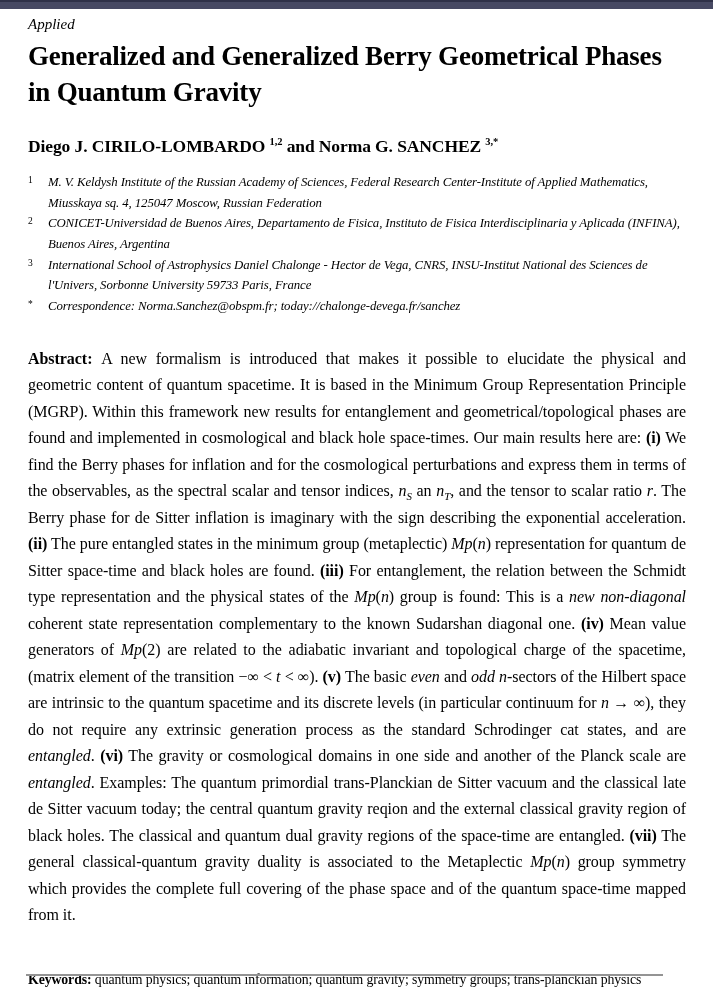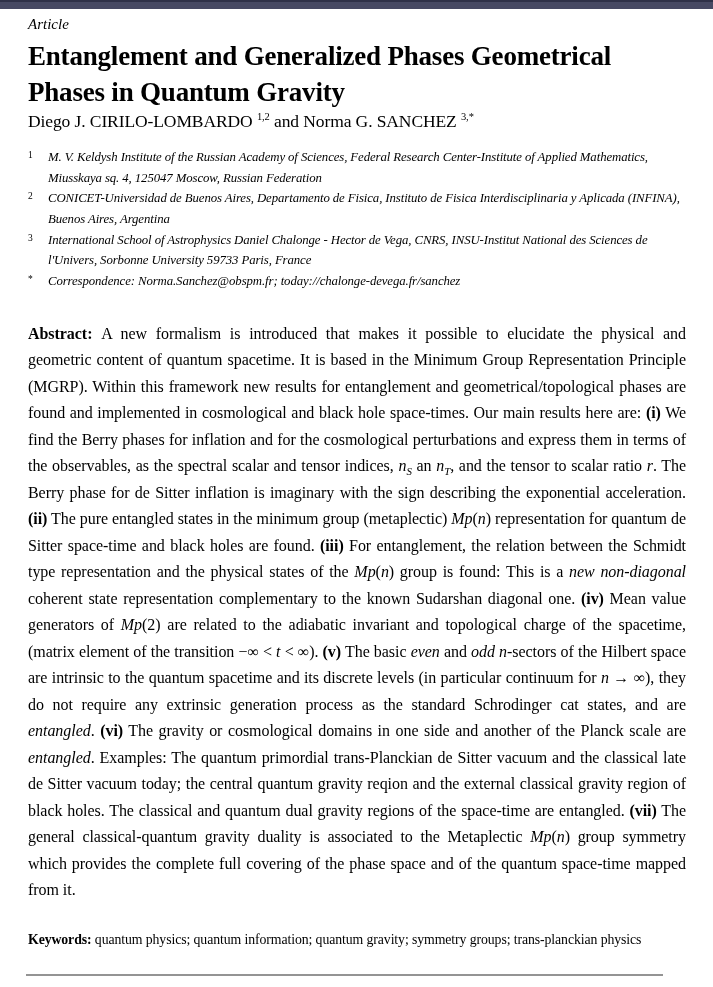--- a/index.html
+++ b/index.html
@@ -35,22 +35,23 @@
     font-style: italic;
   }
   .page-title {
     margin: 6px 0 0 0;
     font-size: 27px;
     line-height: 1.33;
     font-weight: bold;
     letter-spacing: -0.2px;
   }
   .authors-line {
+    margin-top: 25px;
     font-size: 17.5px;
-    font-weight: normal;
+    font-weight: bold;
     letter-spacing: -0.1px;
   }
   .authors-line sup {
     font-size: 60%;
     line-height: 0;
   }
   .affiliations {
     margin-top: 15px;
     font-size: 12.8px;
     line-height: 1.62;
@@ -76,43 +77,43 @@
     font-size: 16px;
     line-height: 26.5px;
     text-align: justify;
     letter-spacing: -0.05px;
   }
   .abstract-paragraph sub {
     font-size: 68%;
     line-height: 0;
   }
   .keywords-line {
-    margin-top: 28px;
+    margin-top: 43px;
     font-size: 13.8px;
     letter-spacing: -0.1px;
     white-space: nowrap;
   }
   .footer-rule {
     position: absolute;
     top: 974px;
     left: 26px;
     width: 637px;
     height: 2px;
   }
 </style>
 </head>
 <body>
 
 <div class="top-bar" style="background: rgb(71, 73, 99);"></div>
 
 <div class="content">
 
-  <div class="article-label">Article</div>
+  <div class="article-label">Applied</div>
 
-  <h1 class="page-title">Entanglement and Generalized Phases Geometrical Phases in Quantum Gravity</h1>
+  <h1 class="page-title">Generalized and Generalized Berry Geometrical Phases in Quantum Gravity</h1>
 
   <div class="authors-line"><span>Diego J. CIRILO-LOMBARDO </span><sup>1,2</sup><span> and Norma G. SANCHEZ </span><sup>3,*</sup></div>
 
   <div class="affiliations">
     <div class="affil-row">
       <span class="affil-marker">1</span>
       <span class="affil-text">M. V. Keldysh Institute of the Russian Academy of Sciences, Federal Research Center-Institute of Applied Mathematics, Miusskaya sq. 4, 125047 Moscow, Russian Federation</span>
     </div>
     <div class="affil-row">
       <span class="affil-marker">2</span>

